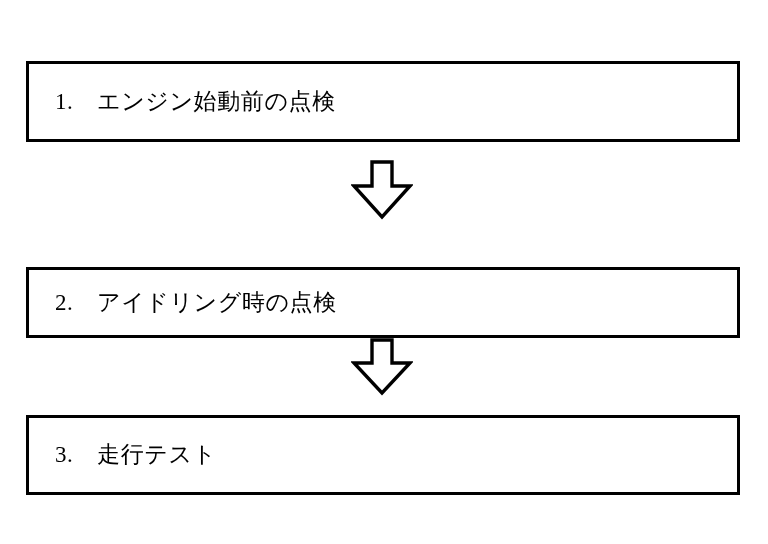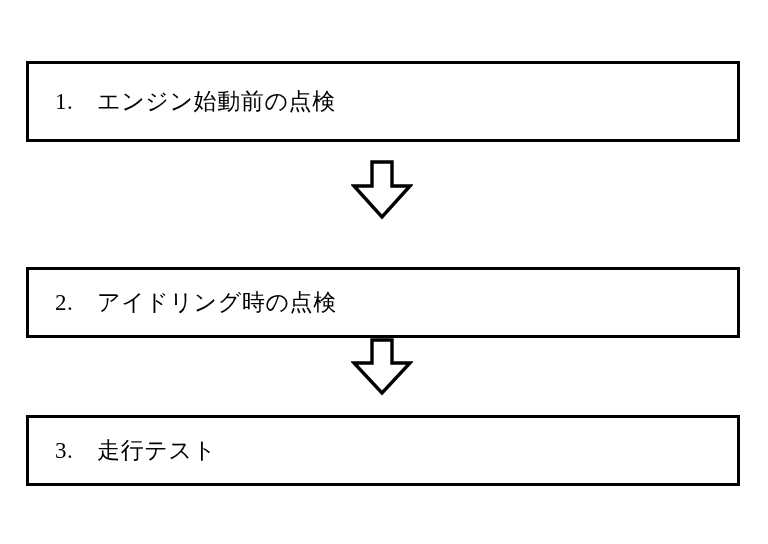--- a/index.html
+++ b/index.html
@@ -41,21 +41,21 @@
     left: 26px;
     width: 714px;
     box-sizing: border-box;
     background: #ffffff;
     border: 3px solid #000000;
     display: flex;
     align-items: center;
   }
   .step-box.box-1 { top: 61px;  height: 81px; }
   .step-box.box-2 { top: 241px; height: 71px; margin-top: 26px; }
-  .step-box.box-3 { top: 415px; height: 71px; text-align: right; }
+  .step-box.box-3 { top: 415px; height: 80px; text-align: right; }
 
   .step-label {
     padding-left: 26px;
     font-size: 23px;
     line-height: 30px;
     font-weight: normal;
     letter-spacing: 0.6px;
     white-space: nowrap;
     font-family: Liberation Serif, serif;
   }

